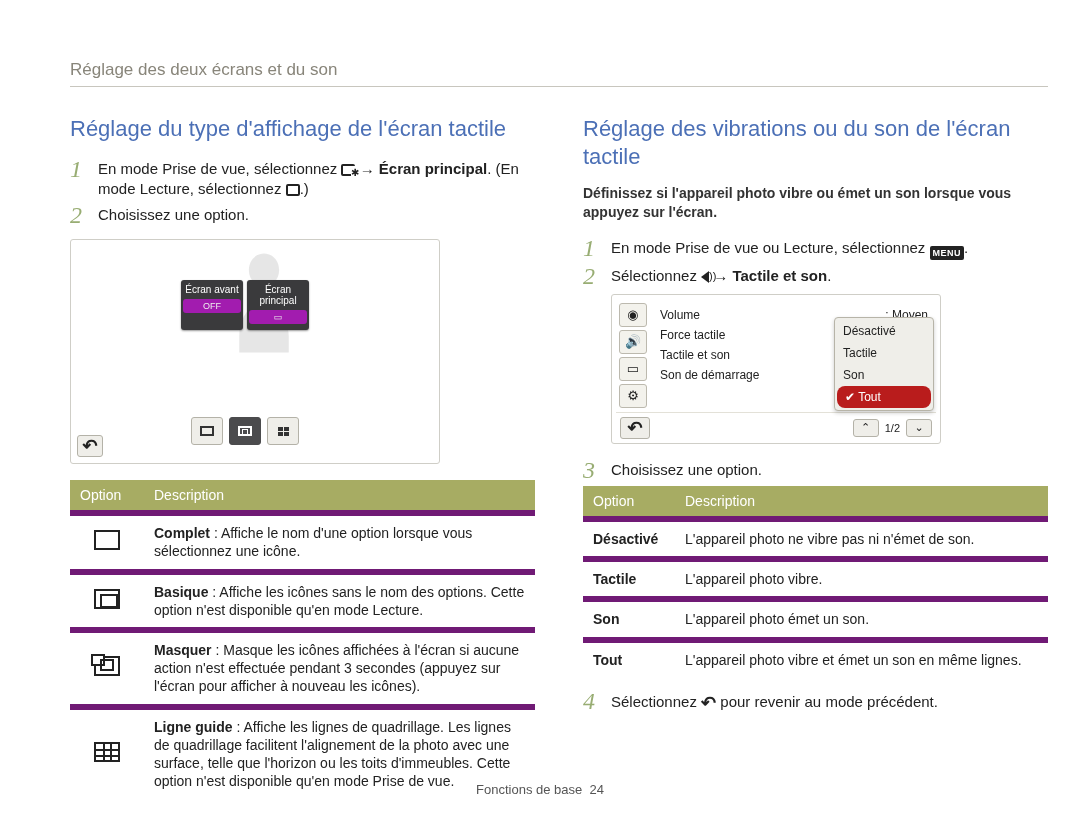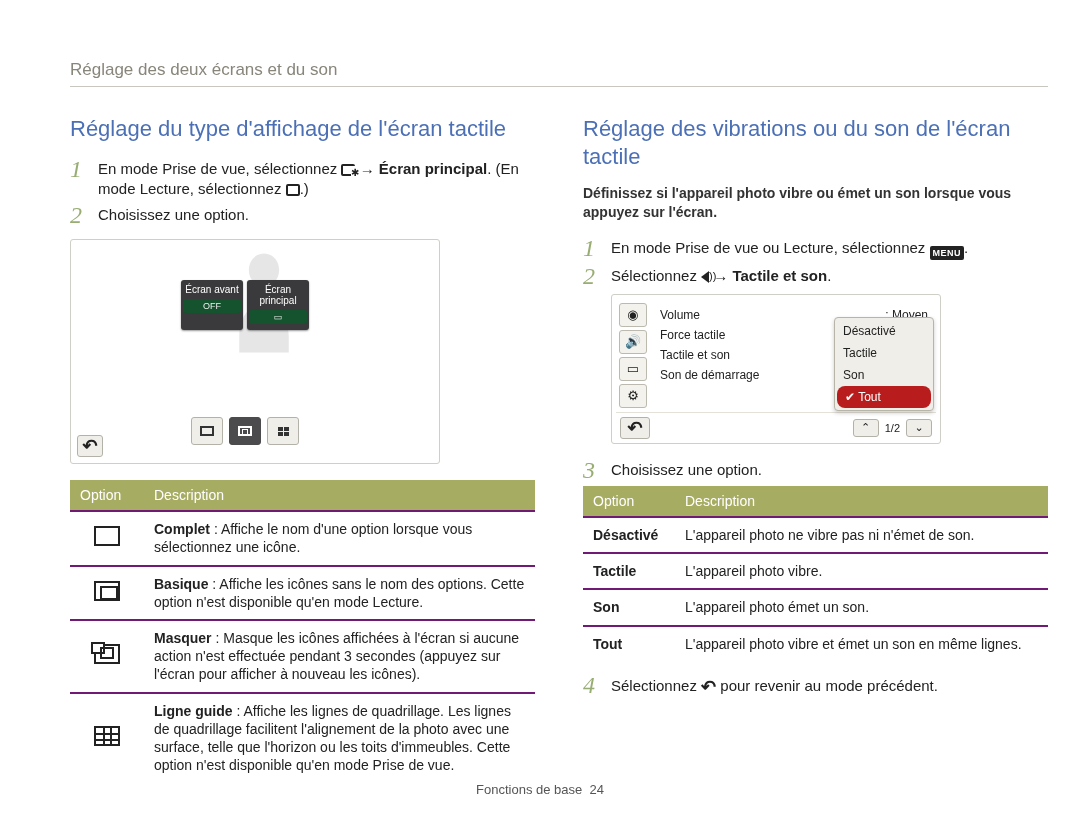--- a/index.html
+++ b/index.html
@@ -83,21 +83,21 @@
     background: #3a3a3c;
     color: #fff;
     font-size: 10px;
     text-align: center;
     width: 62px;
     border-radius: 3px;
     padding: 4px 2px 6px 2px;
     box-shadow: 0 1px 2px rgba(0,0,0,0.4);
   }
   .tile .pill {
-    background: #14532d;
+    background: #a21caf;
     border-radius: 3px;
     font-size: 9px;
     padding: 2px 0;
     margin-top: 4px;
     color: #eee;
   }
   .lcd .iconrow {
     position: absolute;
     left: 120px; bottom: 18px;
     display: flex;
@@ -138,21 +138,21 @@
   table.opt th {
     text-align: left;
     background: #a7ac63;
     color: #fff;
     font-weight: normal;
     padding: 6px 10px;
   }
   table.opt th:first-child { width: 74px; }
   table.opt td {
     padding: 8px 10px;
-    border-top: 2px solid #701a75;
+    border-top: 6px solid #701a75;
     vertical-align: top;
   }
   table.opt td.iconcell {
     text-align:center;
     vertical-align:middle;
   }
   .opticon {
     display:inline-block;
     width: 26px; height:20px;
     border:2px solid #222;

